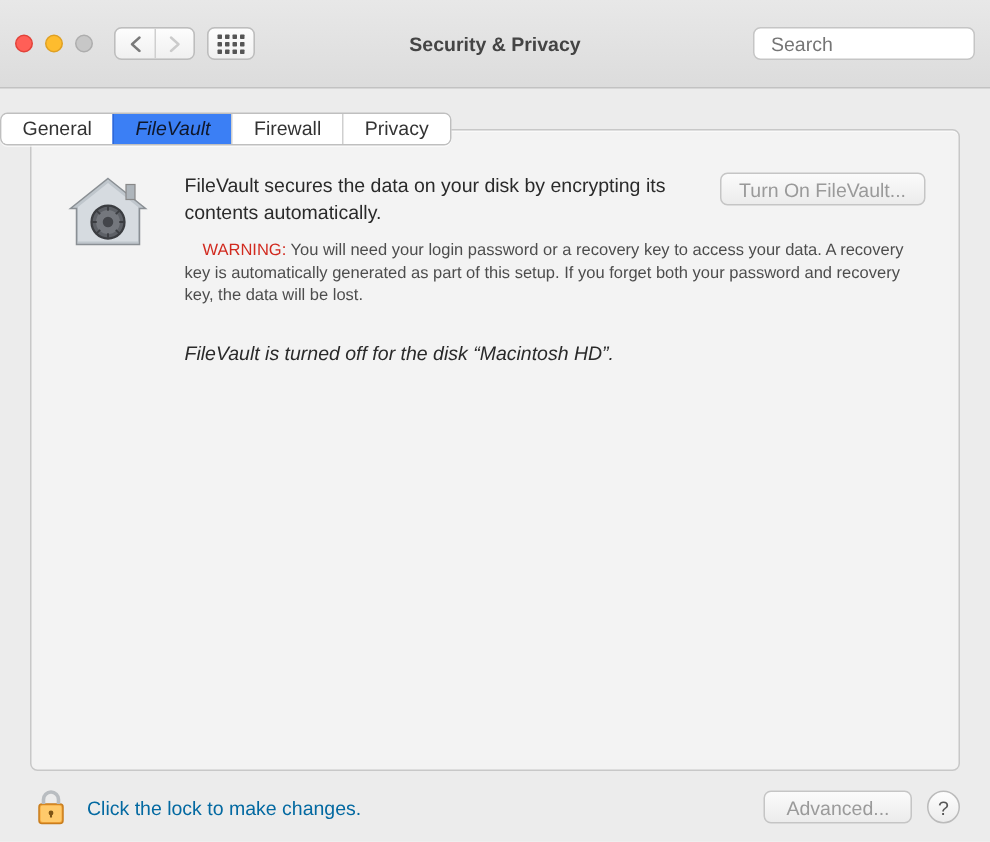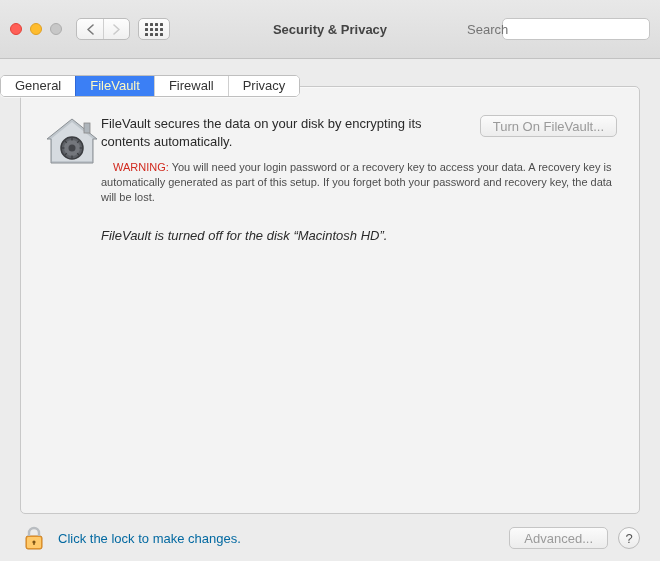--- a/index.html
+++ b/index.html
@@ -70,21 +70,20 @@
     }
     .search {
       margin-left: auto;
       width: 148px; height: 22px;
       border: 1px solid #c5c5c5;
       border-radius: 5px;
       background: #fff;
       display: flex; align-items: center;
       padding: 0 6px; gap: 5px;
       color: #9a9a9a;
-      justify-content: flex-end;
     }
     .search input {
       border: none; outline: none; flex: 1;
       font-size: 13px; color: #555; background: transparent;
     }
     
     .tab-wrap {
       display: flex; 
       padding: 16px 0 0 0;
     }
@@ -100,37 +99,38 @@
     .tab {
       padding: 0 14px;
       font-size: 13px;
       line-height: 20px;
       color: #333;
       background: #fff;
     }
     .tab + .tab { border-left: 1px solid #cfcfcf; }
     .tab.active {
       background: #3b7ff5;
-      color: #fef9c3;
+      color: #0f172a;
       border-left-color: #2f68d8;
+      font-style: italic;
     }
     
     .panel-outer {
       padding: 0 20px;
       margin-top: -11px;
     }
     .panel {
       border: 1px solid #c8c8c8;
       border-radius: 5px;
       background: #f3f3f3;
       height: 428px;
       padding: 22px 22px 12px 22px;
       box-shadow: 0 1px 0 rgba(255,255,255,.5) inset;
     }
-    .content-row { display: flex; margin-top: 6px;}
+    .content-row { display: flex; gap: 22px; margin-top: 6px;}
     .house-icon { flex: 0 0 58px; height: 58px; }
     .text-col { flex: 1; }
     .desc {
       font-size: 13px; color: #2a2a2a; line-height: 1.35;
       margin-bottom: 10px;
     }
     .warning {
       font-size: 11px; line-height: 1.35; color: #4d4d4d;
     }
     .warning .w-label { color: #d12a1f; font-weight: 400; margin-left: 12px; }

